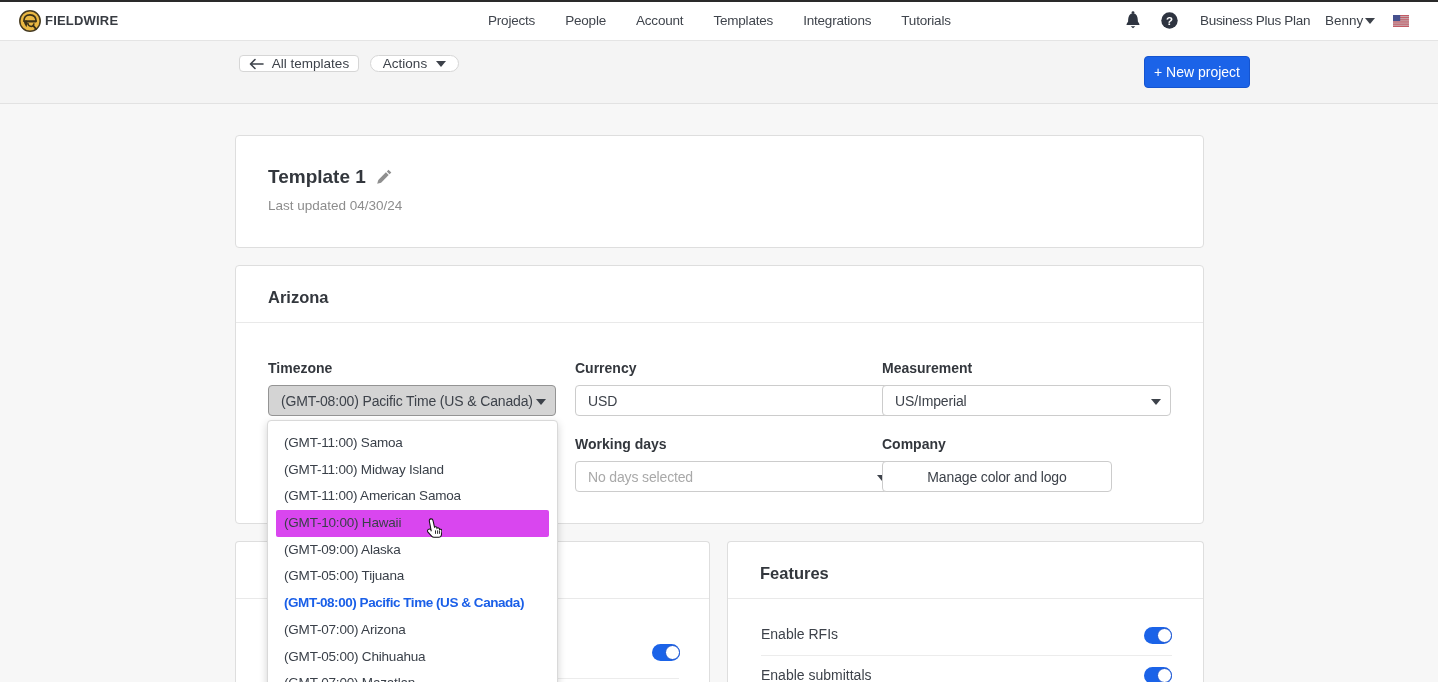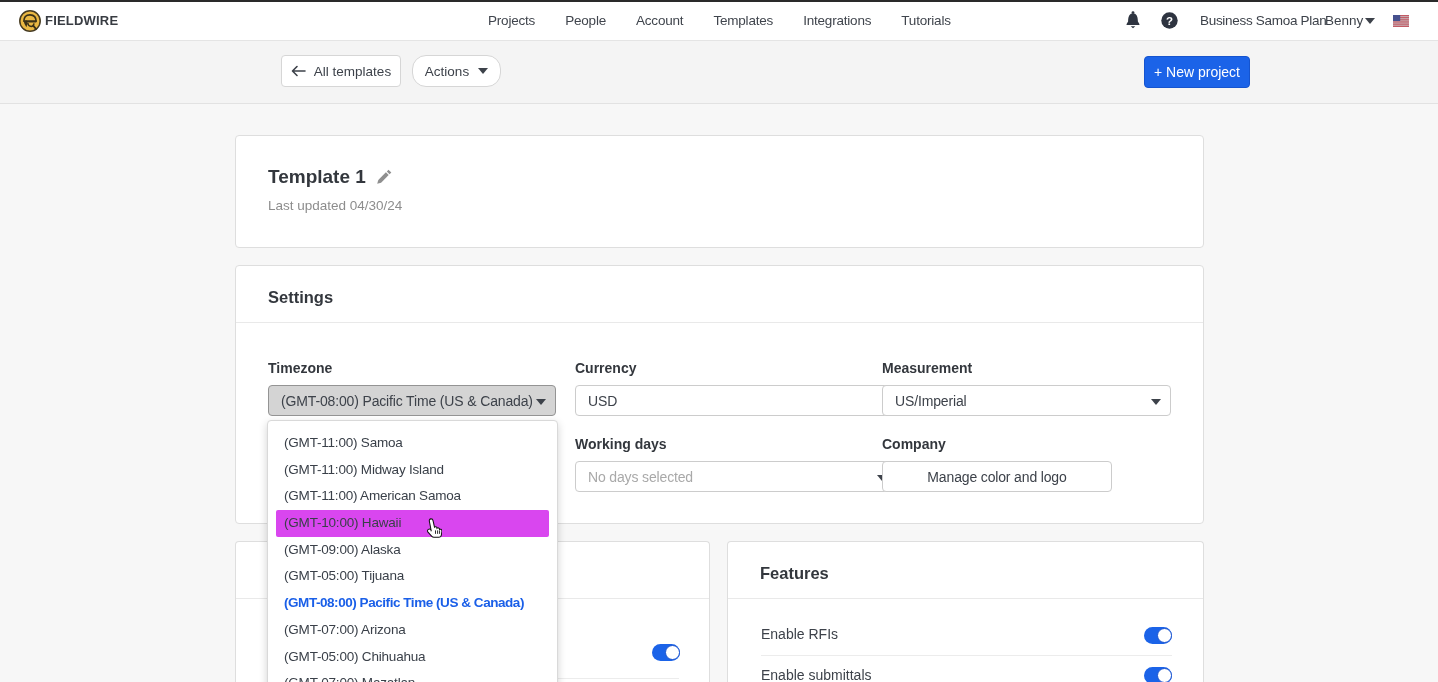--- a/index.html
+++ b/index.html
@@ -9,21 +9,21 @@
 
   
   #navbar { position:absolute; left:0; top:0; width:1438px; height:41px; background:#ffffff; border-bottom:1px solid #e4e4e4; }
   #logo { position:absolute; left:19px; top:10px; display:flex; align-items:flex-start; }
   #logo .word { font-size:13px; font-weight:bold; color:#383c42; letter-spacing:0.2px; margin-left:4px; margin-top:3px; }
   .navlinks { position:absolute; top:0; height:41px; display:flex; align-items:center; font-size:13.5px; letter-spacing:-0.2px; color:#40454d; }
   .navlinks span { margin-right:30px; }
 
   
   #subbar { position:absolute; left:0; top:41px; width:1438px; height:63px; background:#f4f4f4; border-bottom:1px solid #e2e2e2; }
-  .btn { position:absolute; top:14px; height:32px; background:#fff; border:1px solid #d6d6d6; border-radius:4px; font-size:13.5px; color:#3d424a; display:flex; align-items:center; justify-content:center;margin-left:42px; }
+  .btn { position:absolute; top:14px; height:17px; background:#fff; border:1px solid #d6d6d6; border-radius:4px; font-size:13.5px; color:#3d424a; display:flex; align-items:center; justify-content:center; }
   #btn-newproject { position:absolute; left:1144px; top:15px; width:106px; height:32px; background:#1b63e8; border:1px solid #1554cf; border-radius:4px; color:#fff; font-size:14px; display:flex; align-items:center; justify-content:center; }
 
   
   .card { position:absolute; background:#fff; border:1px solid #dedede; border-radius:4px; }
   .card-head { height:57px; border-bottom:1px solid #e9e9e9; display:flex; align-items:center; padding-left:32px; padding-top:6px; font-size:16.5px; font-weight:bold; color:#33373d; }
 
   
   #title-card { left:235px; top:135px; width:969px; height:113px; }
   #tpl-name { position:absolute; left:32px; top:30px; font-size:19px; line-height:22px; font-weight:bold; color:#33373d; }
   #tpl-updated { position:absolute; left:32px; top:62px; font-size:13.5px; color:#8d8d8d; }
@@ -77,21 +77,21 @@
   <svg class="abs" style="left:1126px; top:11px;" width="14" height="18" viewBox="0 0 14 18">
     <circle cx="7" cy="1.6" r="1.4" fill="#2e3440"></circle>
     <path d="M7 2.2 C10.1 2.2 11.9 4.9 11.9 10.4 L13.4 12.9 c0.3 0.5 0 1.1 -0.6 1.1 H1.2 c-0.6 0 -0.9 -0.6 -0.6 -1.1 L2.1 10.4 C2.1 4.9 3.9 2.2 7 2.2 Z" fill="#2e3440"></path>
     <path d="M4.7 15.3 L9.3 15.3 L7 17.2 Z" fill="#2e3440"></path>
   </svg>
 
   <svg class="abs" style="left:1161px; top:12px;" width="17" height="17" viewBox="0 0 17 17">
     <circle cx="8.5" cy="8.5" r="8.2" fill="#2e3440"></circle>
     <text x="8.5" y="12.7" font-family="Liberation Sans, sans-serif" font-size="11.5" font-weight="bold" fill="#ffffff" text-anchor="middle">?</text>
   </svg>
-  <div class="abs" style="left:1200px; top:13px; font-size:13.5px; letter-spacing:-0.3px; color:#3d424a;">Business Samoa Plan</div>
+  <div class="abs" style="left:1200px; top:13px; font-size:13.5px; letter-spacing:-0.3px; color:#3d424a;">Business Plus Plan</div>
   <div class="abs" style="left:1325px; top:13px; font-size:13.5px; color:#3d424a;">Benny</div>
   <div class="abs" style="left:1365px; top:18px; width:0; height:0; border-left:5px solid transparent; border-right:5px solid transparent; border-top:6px solid #3d424a;"></div>
 
   <svg class="abs" style="left:1393px; top:15px;" width="16" height="12" viewBox="0 0 16 12">
     <rect width="16" height="12" fill="#c7c0c4"></rect>
     <g fill="#c35b65">
       <rect y="0" width="16" height="1.1"></rect>
         <rect y="1.85" width="16" height="1.1"></rect>
       <rect y="3.7" width="16" height="1.1"></rect>
         <rect y="5.55" width="16" height="1.1"></rect>
@@ -121,21 +121,21 @@
   <div id="tpl-name">Template 1
     <svg width="16" height="16" viewBox="0 0 16 16" style="margin-left:5px; position:relative; top:2px;">
       <path d="M1.2 14.8 L2.3 10.9 L9.9 3.3 L12.7 6.1 L5.1 13.7 Z" fill="#8f8f8f"></path>
       <path d="M10.8 2.4 L12.5 0.7 L15.3 3.5 L13.6 5.2 Z" fill="#8f8f8f"></path>
     </svg>
   </div>
   <div id="tpl-updated">Last updated 04/30/24</div>
 </div>
 
 <div class="card" id="settings-card">
-  <div class="card-head">Settings</div>
+  <div class="card-head">Arizona</div>
 
   <div class="field-label" style="left:32px; top:94px;">Timezone</div>
   <div class="field-label" style="left:339px; top:94px;">Currency</div>
   <div class="field-label" style="left:646px; top:94px;">Measurement</div>
 
   <div class="select" id="tz-select" style="left:32px; top:119px; width:288px;">(GMT-08:00) Pacific Time (US &amp; Canada)<span class="caret"></span></div>
   <div class="select" style="left:339px; top:119px; width:352px;text-align:right;">USD<span class="caret"></span></div>
   <div class="select" style="left:646px; top:119px; width:289px;">US/Imperial<span class="caret"></span></div>
 
   <div class="field-label" style="left:339px; top:170px;">Working days</div>

